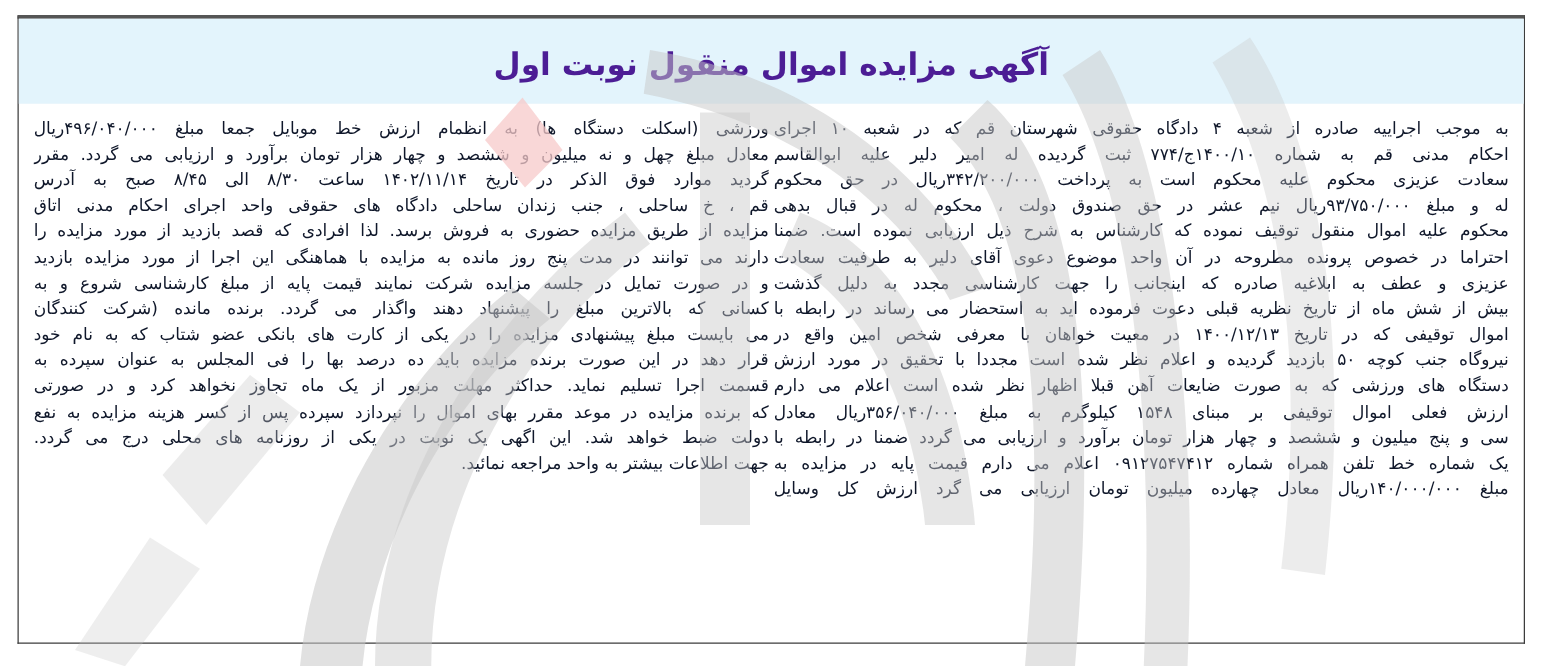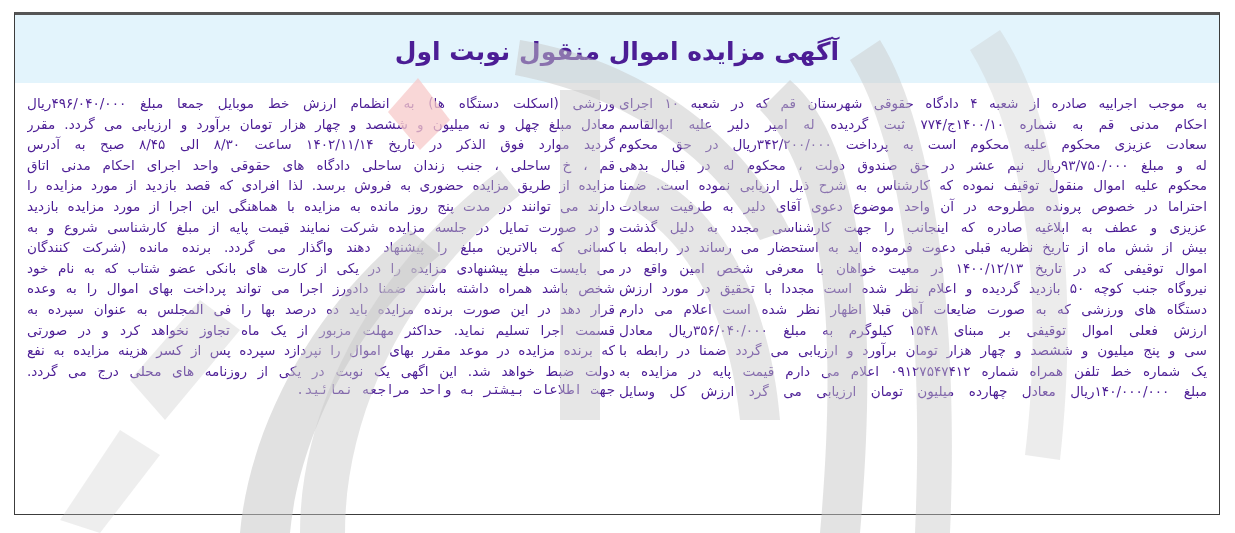--- a/index.html
+++ b/index.html
@@ -62,32 +62,32 @@
     }
     .col {
       position: absolute;
       top: 0;
       width: 588px;
       direction: rtl;
       text-align: justify;
       text-align-last: right;
       font-size: 13.6px;
       line-height: 20.6px;
-      color: #4c1d95;
+      color: #0f172a;
     }
     .col-right { right: 12px; }
     .col-left { left: 12px; }
     .line {
       display: block;
       white-space: nowrap;
       overflow: hidden;
       text-align: justify;
       text-align-last: justify;
     }
-    .line.last { text-align-last: right; font-family: Liberation Mono, monospace; }
+    .line.last { text-align-last: right; }
     .signature {
       display: block;
       font-weight: bold;
       font-size: 14px;
       white-space: nowrap;
       text-align: right;
     }
   </style>
 </head>
 <body>
@@ -135,21 +135,20 @@
     <div class="col col-left">
       <span class="line">ورزشی (اسکلت دستگاه ها) به انظمام ارزش خط موبایل جمعا مبلغ ۴۹۶/۰۴۰/۰۰۰ریال</span>
       <span class="line">معادل مبلغ چهل و نه میلیون و ششصد و چهار هزار تومان برآورد و ارزیابی می گردد. مقرر</span>
       <span class="line">گردید موارد فوق الذکر در تاریخ ۱۴۰۲/۱۱/۱۴ ساعت ۸/۳۰ الی ۸/۴۵ صبح به آدرس</span>
       <span class="line">قم ، خ ساحلی ، جنب زندان ساحلی دادگاه های حقوقی واحد اجرای احکام مدنی اتاق</span>
       <span class="line">مزایده از طریق مزایده حضوری به فروش برسد. لذا افرادی که قصد بازدید از مورد مزایده را</span>
       <span class="line">دارند می توانند در مدت پنج روز مانده به مزایده با هماهنگی این اجرا از مورد مزایده بازدید</span>
       <span class="line">و در صورت تمایل در جلسه مزایده شرکت نمایند قیمت پایه از مبلغ کارشناسی شروع و به</span>
       <span class="line">کسانی که بالاترین مبلغ را پیشنهاد دهند واگذار می گردد. برنده مانده (شرکت کنندگان</span>
       <span class="line">می بایست مبلغ پیشنهادی مزایده را در یکی از کارت های بانکی عضو شتاب که به نام خود</span>
-      <span class="line">شخص باشد همراه داشته باشند ضمنا دادورز اجرا می تواند پرداخت بهای اموال را به وعده</span>
       <span class="line">قرار دهد در این صورت برنده مزایده باید ده درصد بها را فی المجلس به عنوان سپرده به</span>
       <span class="line">قسمت اجرا تسلیم نماید. حداکثر مهلت مزبور از یک ماه تجاوز نخواهد کرد و در صورتی</span>
       <span class="line">که برنده مزایده در موعد مقرر بهای اموال را نپردازد سپرده پس از کسر هزینه مزایده به نفع</span>
       <span class="line">دولت ضبط خواهد شد. این اگهی یک نوبت در یکی از روزنامه های محلی درج می گردد.</span>
       <span class="line last">جهت اطلاعات بیشتر به واحد  مراجعه نمائید.</span>
     </div>
   </div>
 </div>
 
 </body></html>

